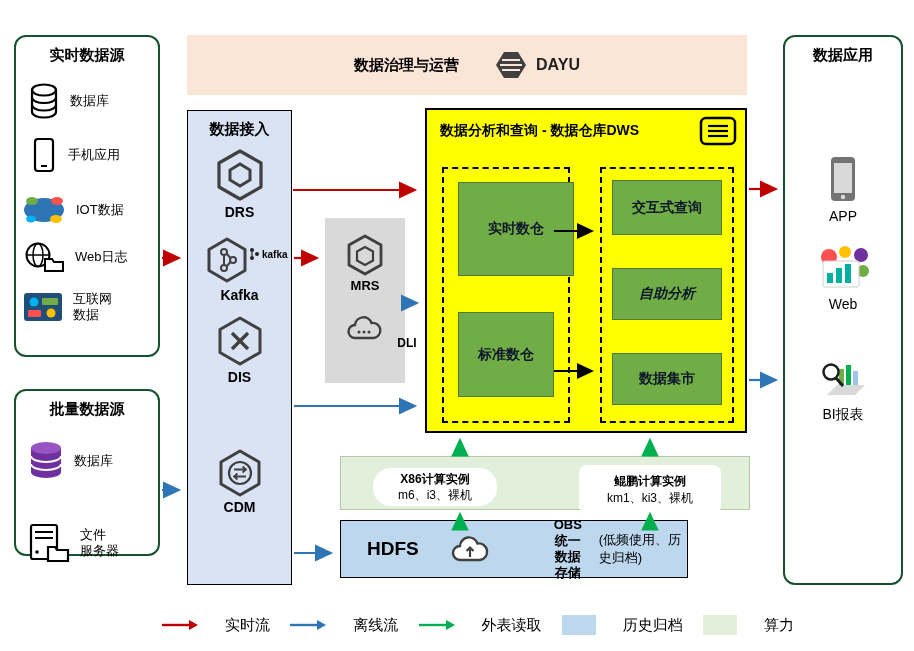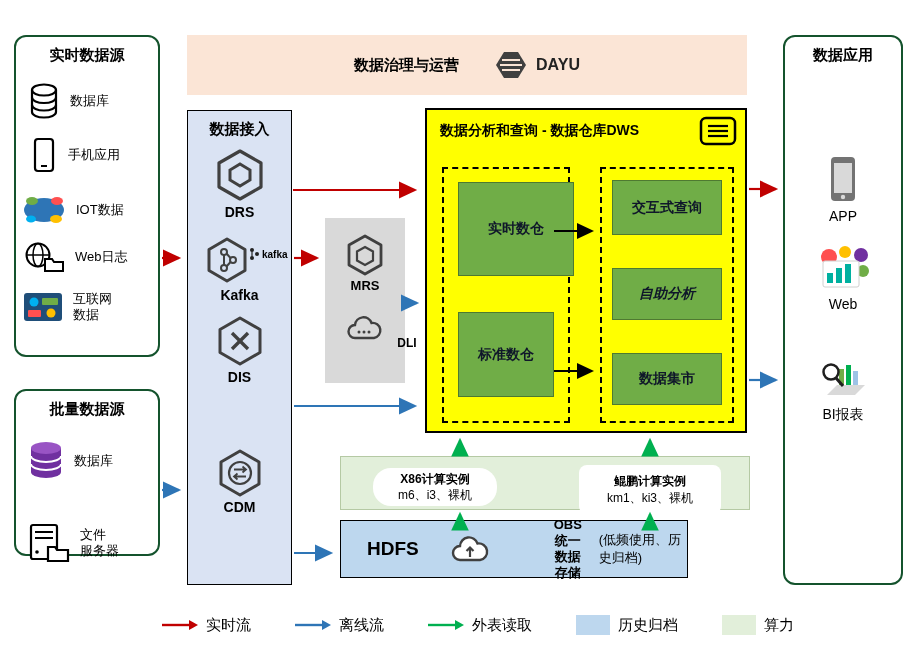--- a/index.html
+++ b/index.html
@@ -37,21 +37,21 @@
   .hdfs-panel { background:#bdd7ee; border:1.5px solid #000; display:flex; align-items:center;
                 padding-left:26px; gap:12px; }
   .hdfs-title { font-size:19px; font-weight:bold; margin-right:18px; }
   .obs-label { font-size:13px; font-weight:bold; text-align:center; white-space:pre-line; line-height:1.25;margin-left:44px; }
   .obs-note { font-size:13px; }
 
   .app-item { display:flex; flex-direction:column; align-items:center; gap:5px; }
   .app-label { font-size:14px; text-align:center; }
 
   .legend { display:flex; align-items:center; justify-content:space-between; }
-  .lg-item { display:flex; align-items:center; gap:8px; }
+  .lg-item { display:flex; align-items:center; gap:27px; }
   .lg-label { font-size:15px; }
   .swatch { width:34px; height:20px; display:inline-block; }
   .sw-blue { background:#bdd7ee; }
   .sw-green { background:#e2efda; }
 </style>
 </head>
 <body>
 
 <div class="canvas">
 

